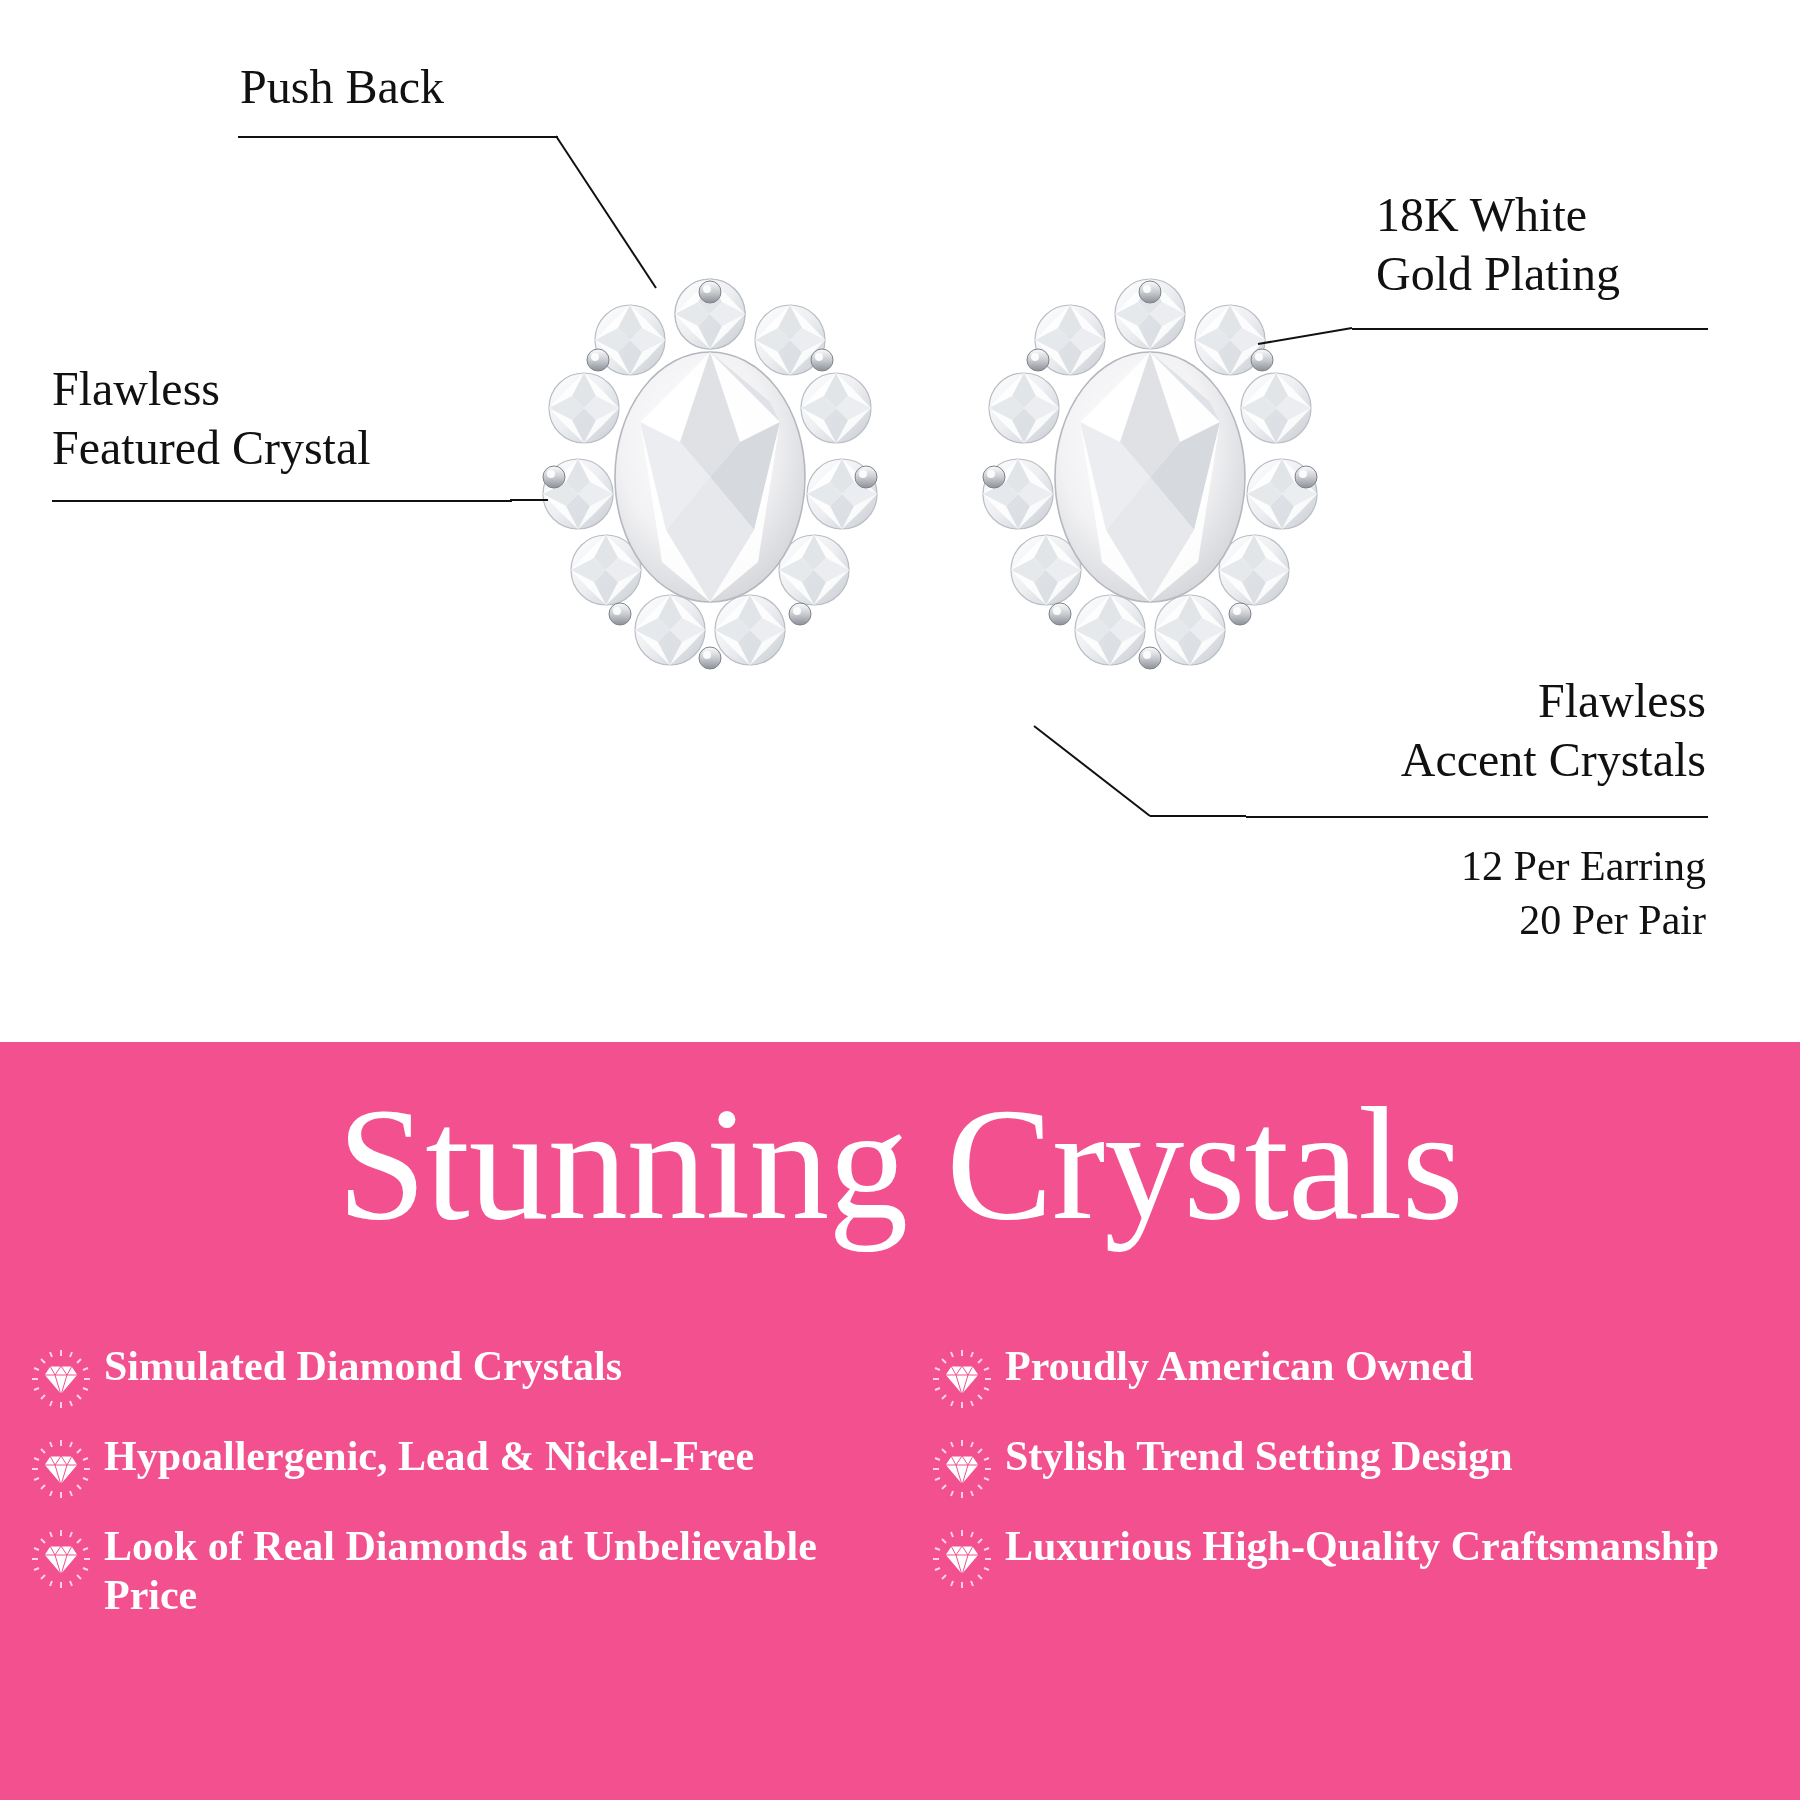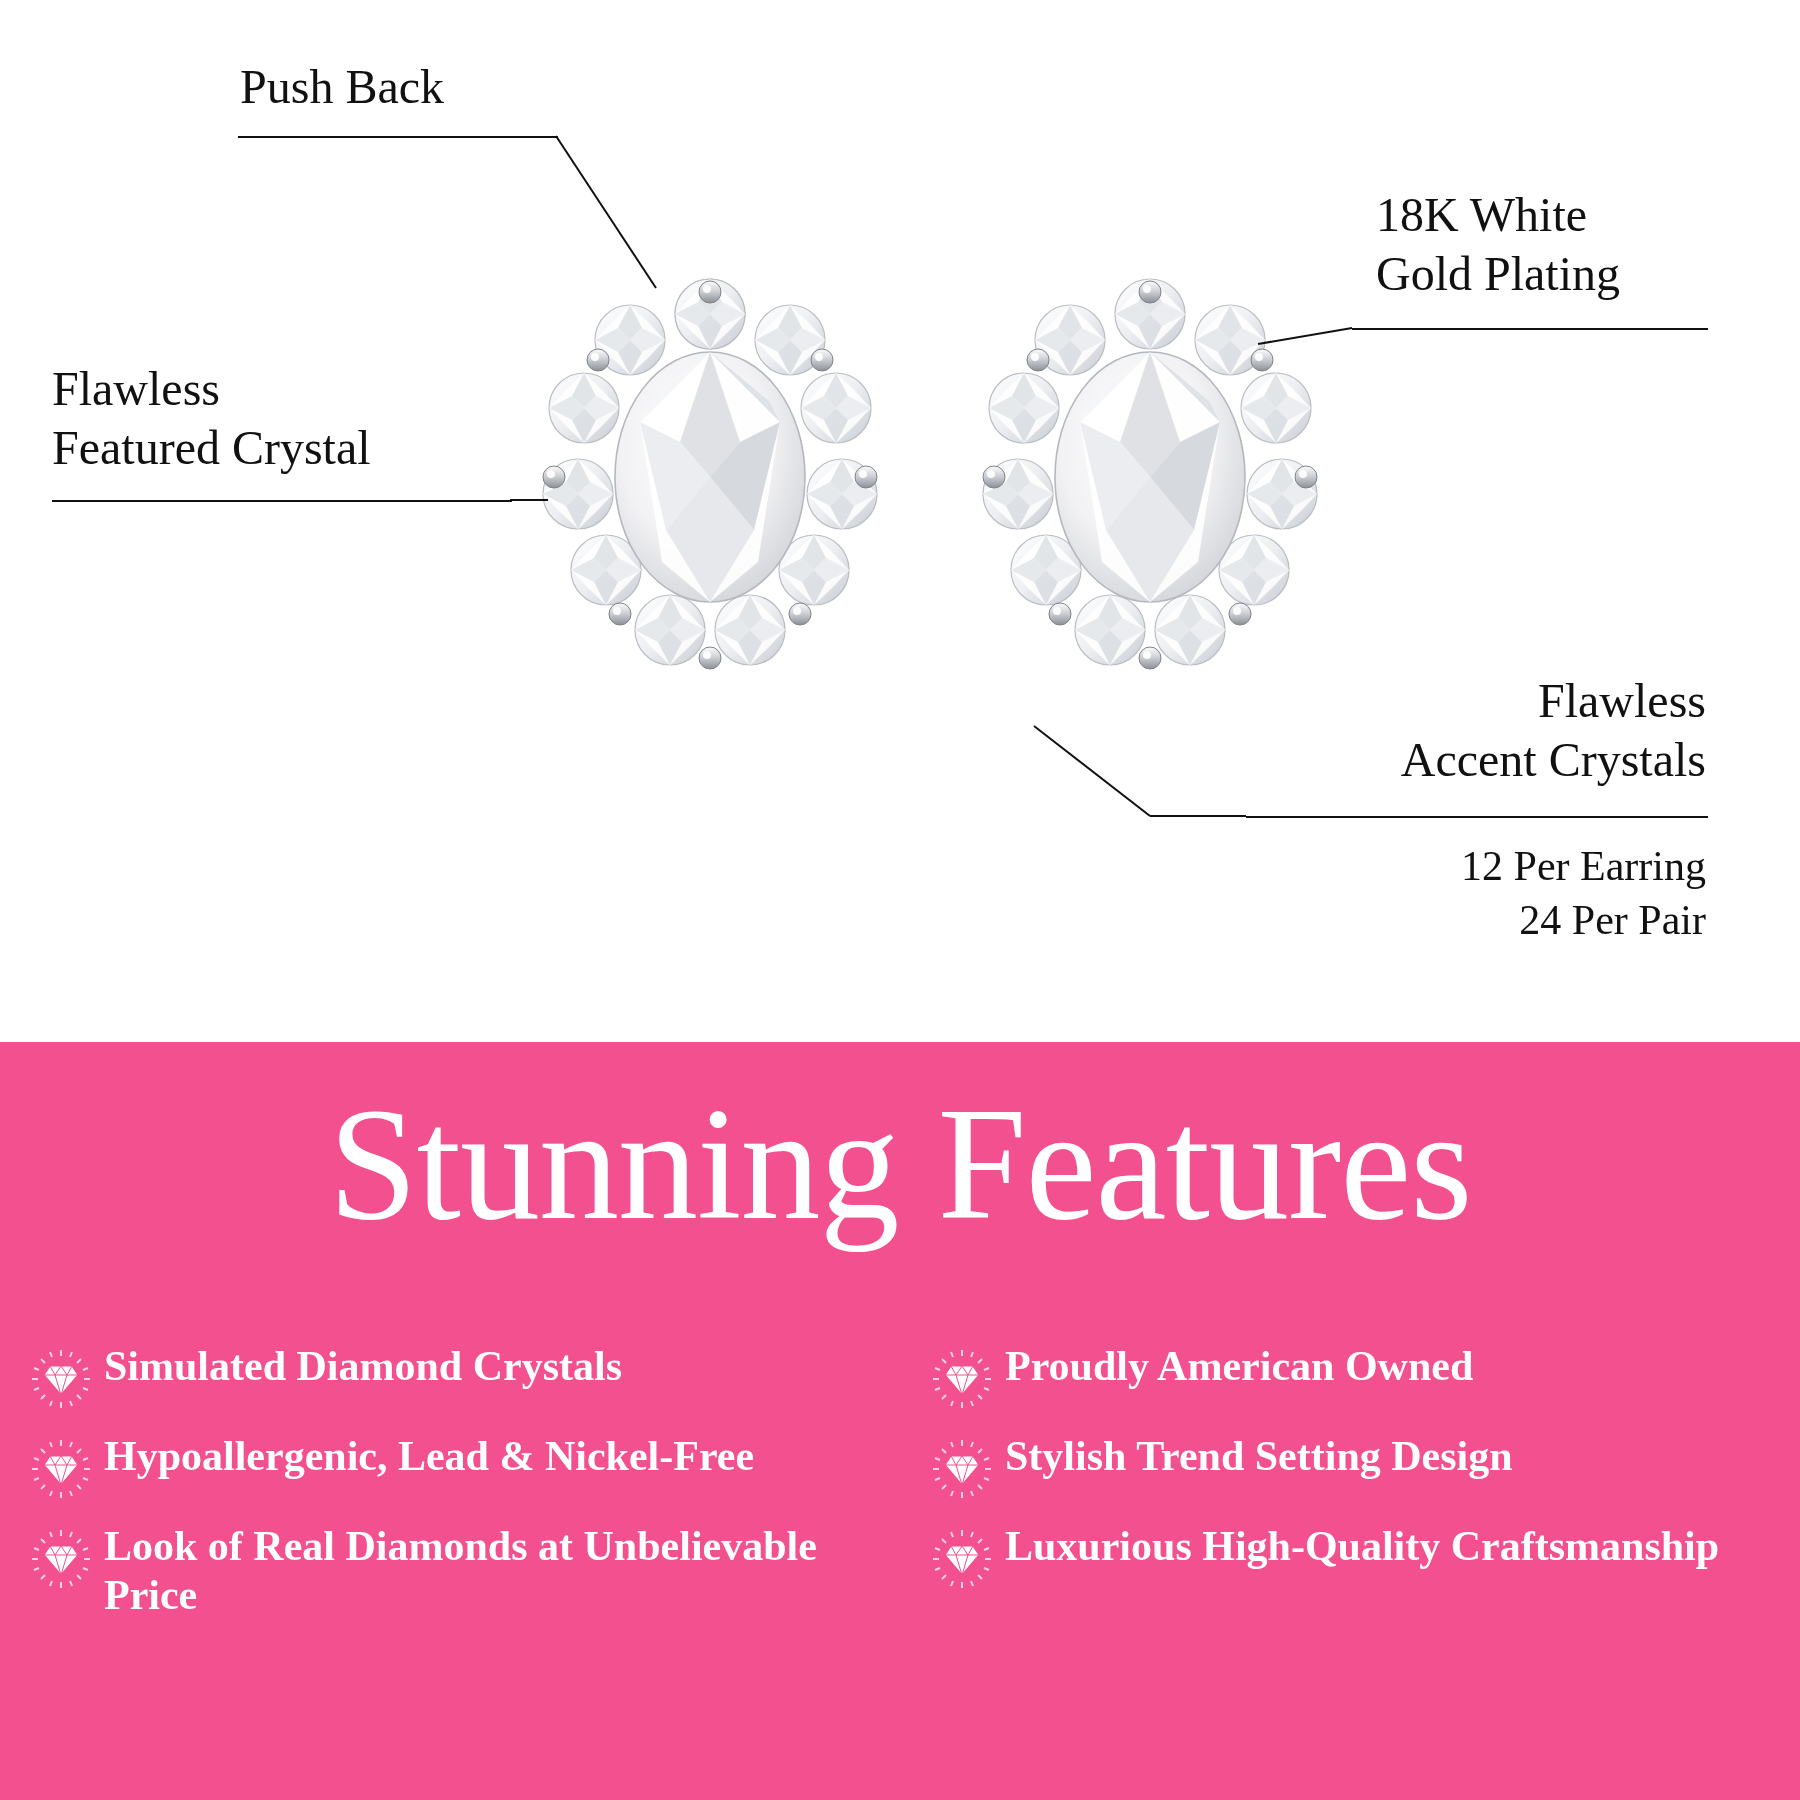--- a/index.html
+++ b/index.html
@@ -267,28 +267,28 @@
     <div class="callout-label lbl-flawless-feat">Flawless
 Featured Crystal</div>
 
     <div class="callout-label lbl-18k">18K White
 Gold Plating</div>
 
     <div class="callout-label lbl-flawless-acc">Flawless
 Accent Crystals</div>
 
     <div class="callout-label lbl-counts">12 Per Earring
-24 Per Pair</div>
+20 Per Pair</div>
   </div>
 
   <div class="bottom-section">
     <div class="bottom-bg-fallback"></div>
     <div class="bottom-inner">
 
-      <div class="features-title">Stunning Features</div>
+      <div class="features-title">Stunning Crystals</div>
 
       <div class="features-grid">
 
         <div class="features-col left">
 
           <div class="feature-item">
             <span class="feature-icon">
               <svg viewBox="0 0 62 62" width="62" height="62">
                 <g fill="none" stroke="#ffd2e4" stroke-width="2">
                   <path d="M31 8 L31 2 M31 60 L31 54 M8 31 L2 31 M60 31 L54 31

